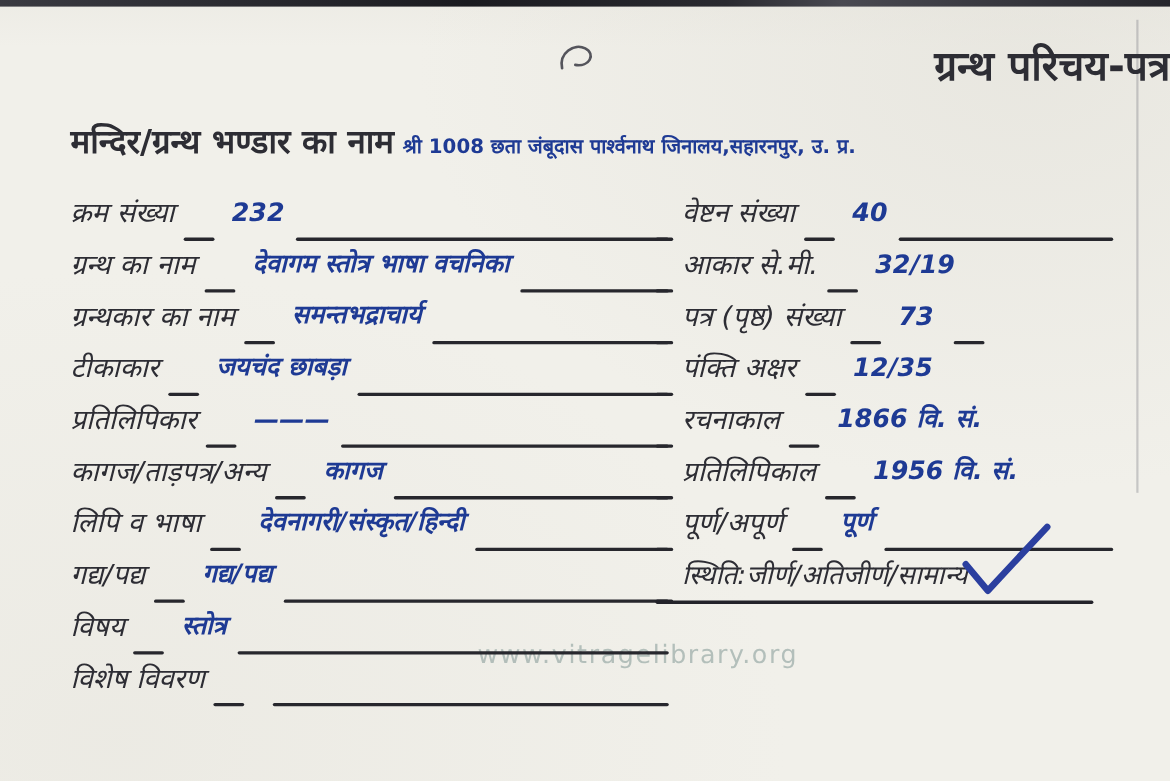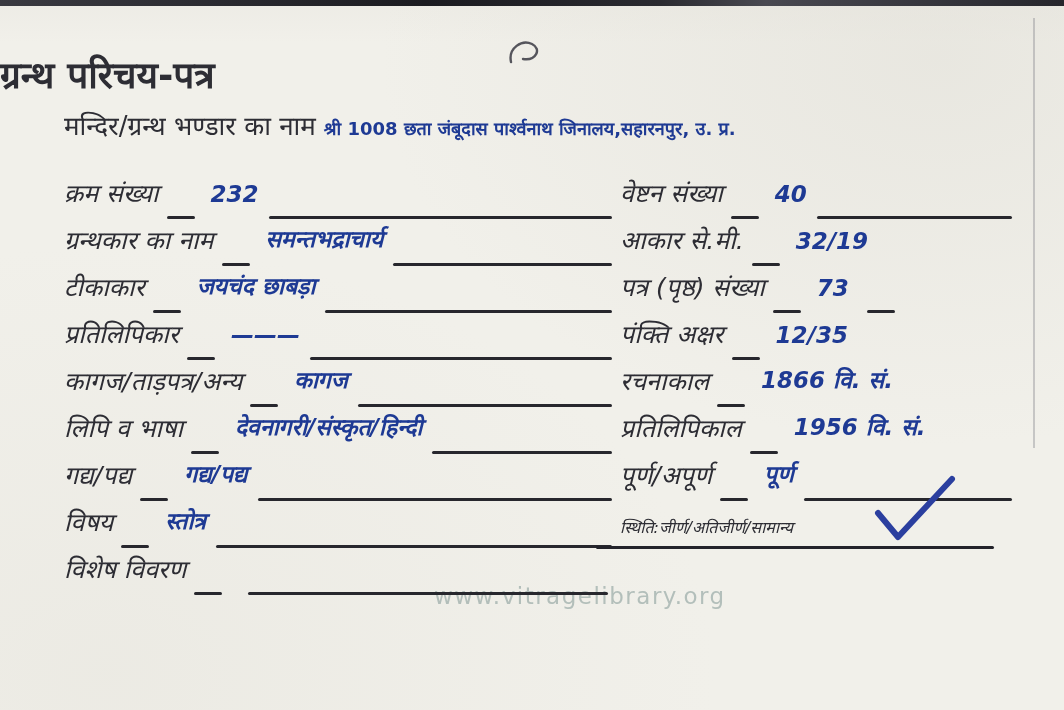--- a/index.html
+++ b/index.html
@@ -18,40 +18,40 @@
   .scan-top-edge {
     position:absolute; top:0; left:0; width:1064px; height:6px; z-index:3;
     background:linear-gradient(90deg,#3a3a41 0%, #1b1b20 40%, #2a2a30 62%, #494951 72%, #26262c 100%);
   }
   .scan-right-edge {
     position:absolute; left:1033px; top:18px; width:2px; height:430px; z-index:1;
     background:rgba(128,128,136,0.38);
   }
   .pen-squiggle { position:absolute; left:505px; top:36px; z-index:2; }
   .doc-title {
-    position:absolute; top:48px; left:0; width:100%; text-align:left; z-index:2;
+    position:absolute; top:33px; left:0; width:100%; text-align:right; z-index:2;
     font-size:37px; font-weight:bold; color:#2d2d34;
   }
   .header-line {
     position:absolute; top:107px; left:64px; width:972px; z-index:2;
     display:flex; align-items:baseline; white-space:nowrap;
   }
-  .header-label { font-size:26px; font-weight:normal; color:#2d2d34; }
+  .header-label { font-size:30px; font-weight:bold; color:#2d2d34; }
   .header-value { font-size:18px; font-weight:bold; color:#1e3a94; margin-left:8px; }
   .col { position:absolute; top:162px; z-index:2; }
   .col-left  { left:64px;  width:544px; }
   .col-right { left:596px; width:416px; }
   .frow { height:47px; display:flex; align-items:flex-end; white-space:nowrap; position:relative;font-style:italic; }
   .lbl { font-size:25px; color:#2d2d34; flex:0 0 auto; }
   .val { font-size:23px; font-weight:bold; color:#1e3a94; margin:0 10px 0 16px; flex:0 0 auto; transform:translateY(-2px); }
   .rule { height:3px; background:#27272d; flex:0 0 auto; transform:translateY(10px); border-radius:2px; }
   .rule.dash { width:28px; margin-left:8px; }
   .rule.lead { width:16px; margin-right:8px; }
   .rule.fill { flex:1 1 auto; }
-  .status-row .lbl { font-size:16px; }
+  .status-row .lbl { font-size:24px; }
   .status-underline {
     position:absolute; left:0px; top:384px; width:398px; height:3px;
     background:#23232a; border-radius:2px;
   }
   .checkmark { position:absolute; left:272px; top:309px; width:94px; height:76px; z-index:4; }
   .watermark {
     position:absolute; left:422px; top:583px; z-index:1;
     font-size:23px; letter-spacing:1.5px; color:rgba(146,165,161,0.65);margin-left:12px;
   }
 </style>
@@ -73,20 +73,26 @@
 <div class="header-line">
   <span class="header-label">मन्दिर/ग्रन्थ भण्डार का नाम</span>
   <span class="header-value">श्री 1008 छता जंबूदास पार्श्वनाथ जिनालय,सहारनपुर, उ. प्र.</span>
 </div>
 
 <div class="col col-left">
   <div class="frow">
     <span class="lbl">क्रम संख्या</span>
     <span class="rule dash"></span>
     <span class="val">232</span>
+    <span class="rule fill"></span>
+  </div>
+  <div class="frow">
+    <span class="lbl">ग्रन्थ का नाम</span>
+    <span class="rule dash"></span>
+    <span class="val">देवागम स्तोत्र भाषा वचनिका</span>
     <span class="rule fill"></span>
   </div>
   <div class="frow">
     <span class="lbl">ग्रन्थकार का नाम</span>
     <span class="rule dash"></span>
     <span class="val">समन्तभद्राचार्य</span>
     <span class="rule fill"></span>
   </div>
   <div class="frow">
     <span class="lbl">टीकाकार</span>

